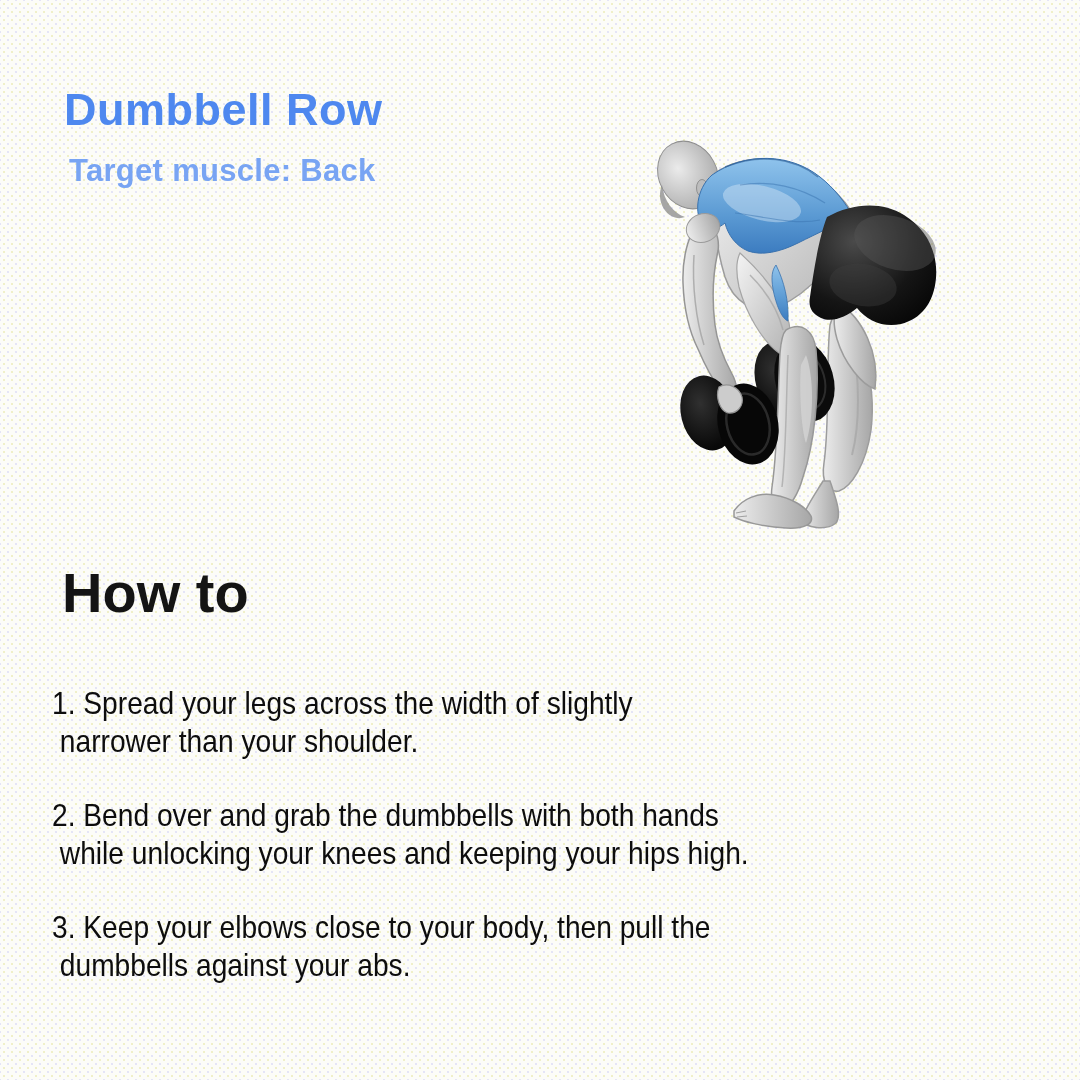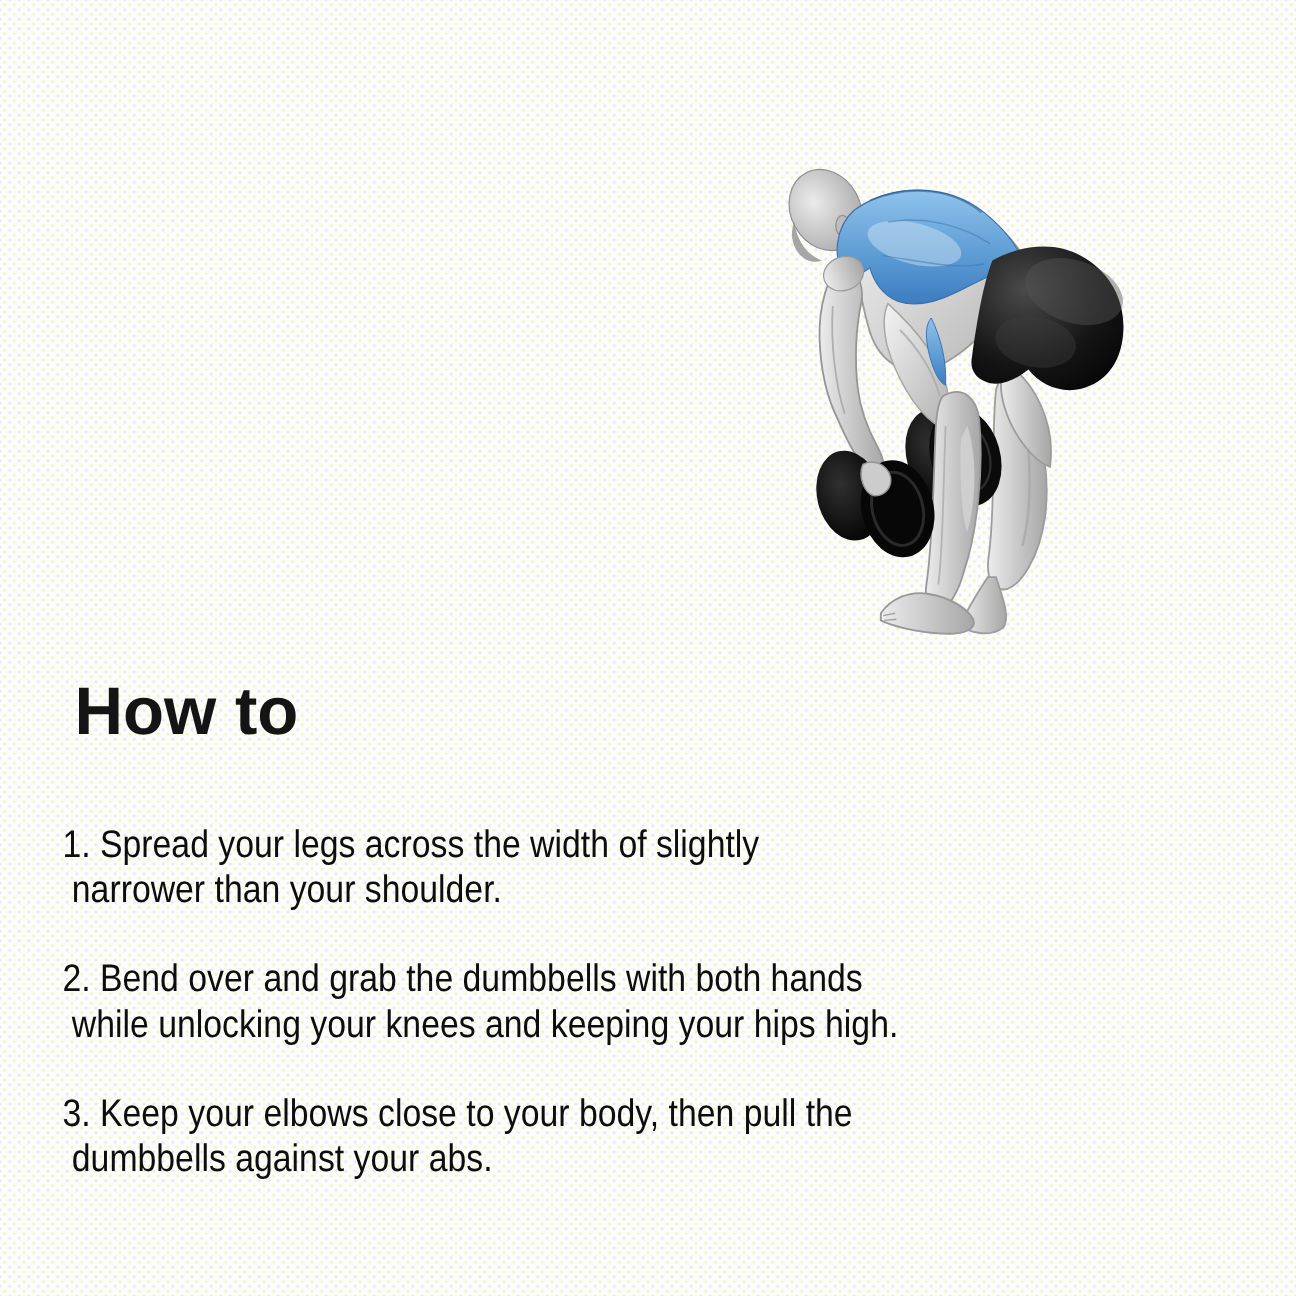--- a/index.html
+++ b/index.html
@@ -42,20 +42,22 @@
     transform:scaleX(0.88);transform-origin:0 0;
   }
   .step{margin:0 0 36px 0;}
   .step span{white-space:pre-wrap;display:block;}
 </style>
 </head>
 <body>
 
 <div class="canvas">
 
+  <h1 class="title">Dumbbell Row</h1>
+  <h2 class="subtitle">Target muscle: Back</h2>
 
   <div class="figure">
     <svg viewBox="0 0 420 480" xmlns="http://www.w3.org/2000/svg">
       <defs>
         <linearGradient id="gBody" x1="0" y1="0" x2="1" y2="1">
           <stop offset="0" stop-color="#f4f4f4"></stop>
             <stop offset="1" stop-color="#b3b3b3"></stop>
         </linearGradient>
         <linearGradient id="gLimb" x1="0" y1="0" x2="1" y2="0">
           <stop offset="0" stop-color="#ececec"></stop>

